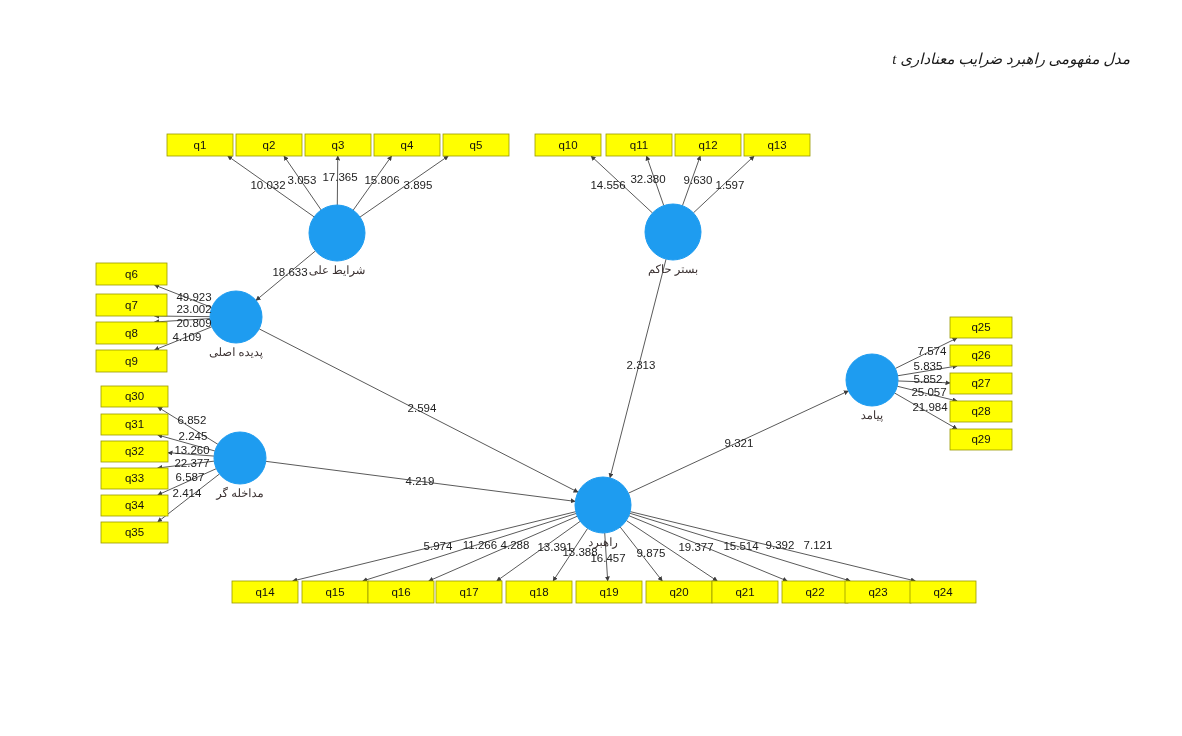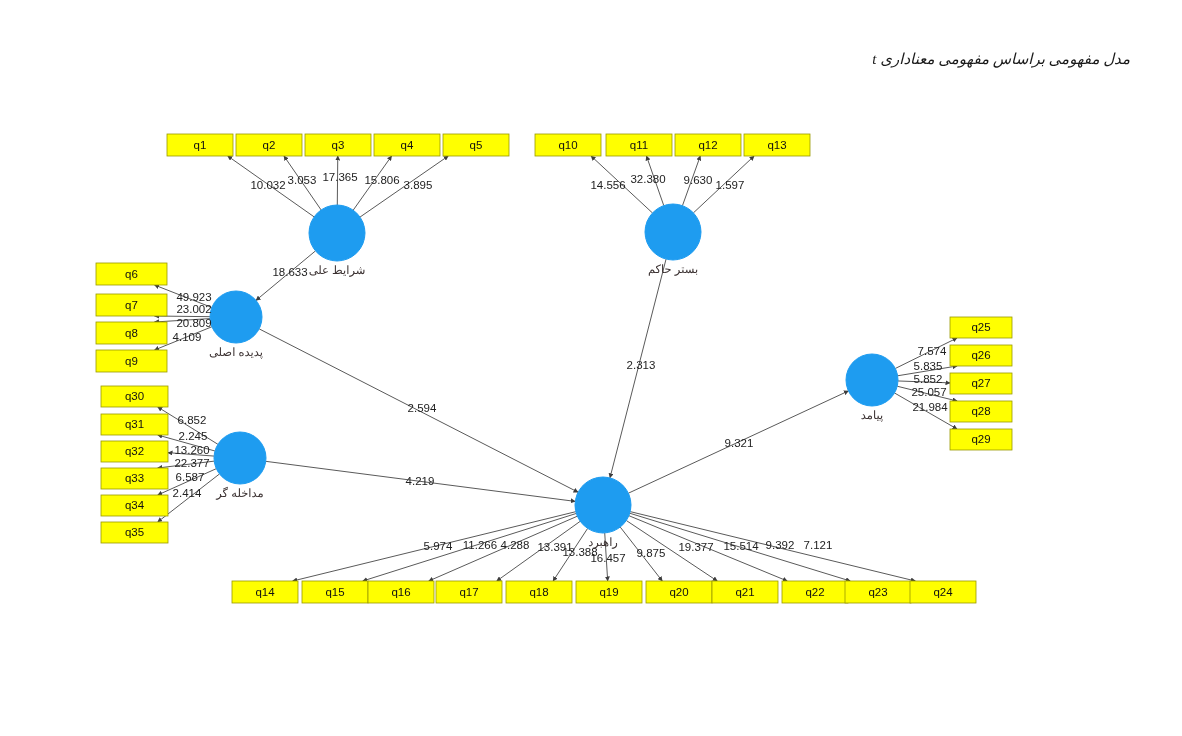--- a/index.html
+++ b/index.html
@@ -63,21 +63,21 @@
   .edge-label {
     font-family: "Liberation Sans", sans-serif;
     font-size: 11.5px;
     fill: #222222;
     text-anchor: middle;
   }
 </style>
 </head>
 <body>
 
-<div class="diagram-title">مدل مفهومی براساس مفهومی معناداری t</div>
+<div class="diagram-title">مدل مفهومی راهبرد ضرایب معناداری t</div>
 
 <svg id="canvas" viewBox="0 0 1182 736" xmlns="http://www.w3.org/2000/svg">
   <defs>
     <marker id="arrow" viewBox="0 0 10 10" refX="9" refY="5" markerWidth="5" markerHeight="5" orient="auto-start-reverse">
       <path d="M 0 0 L 10 5 L 0 10 z" fill="#3d3d3d"></path>
     </marker>
   </defs>
   <g id="layer-edges">
       <line x1="314.1112091033275" y1="216.87228313466525" x2="227.72" y2="156" class="edge" marker-end="url(#arrow)"></line>
       <line x1="321.1163560054539" y1="209.94116539253298" x2="283.96" y2="156" class="edge" marker-end="url(#arrow)"></line>

